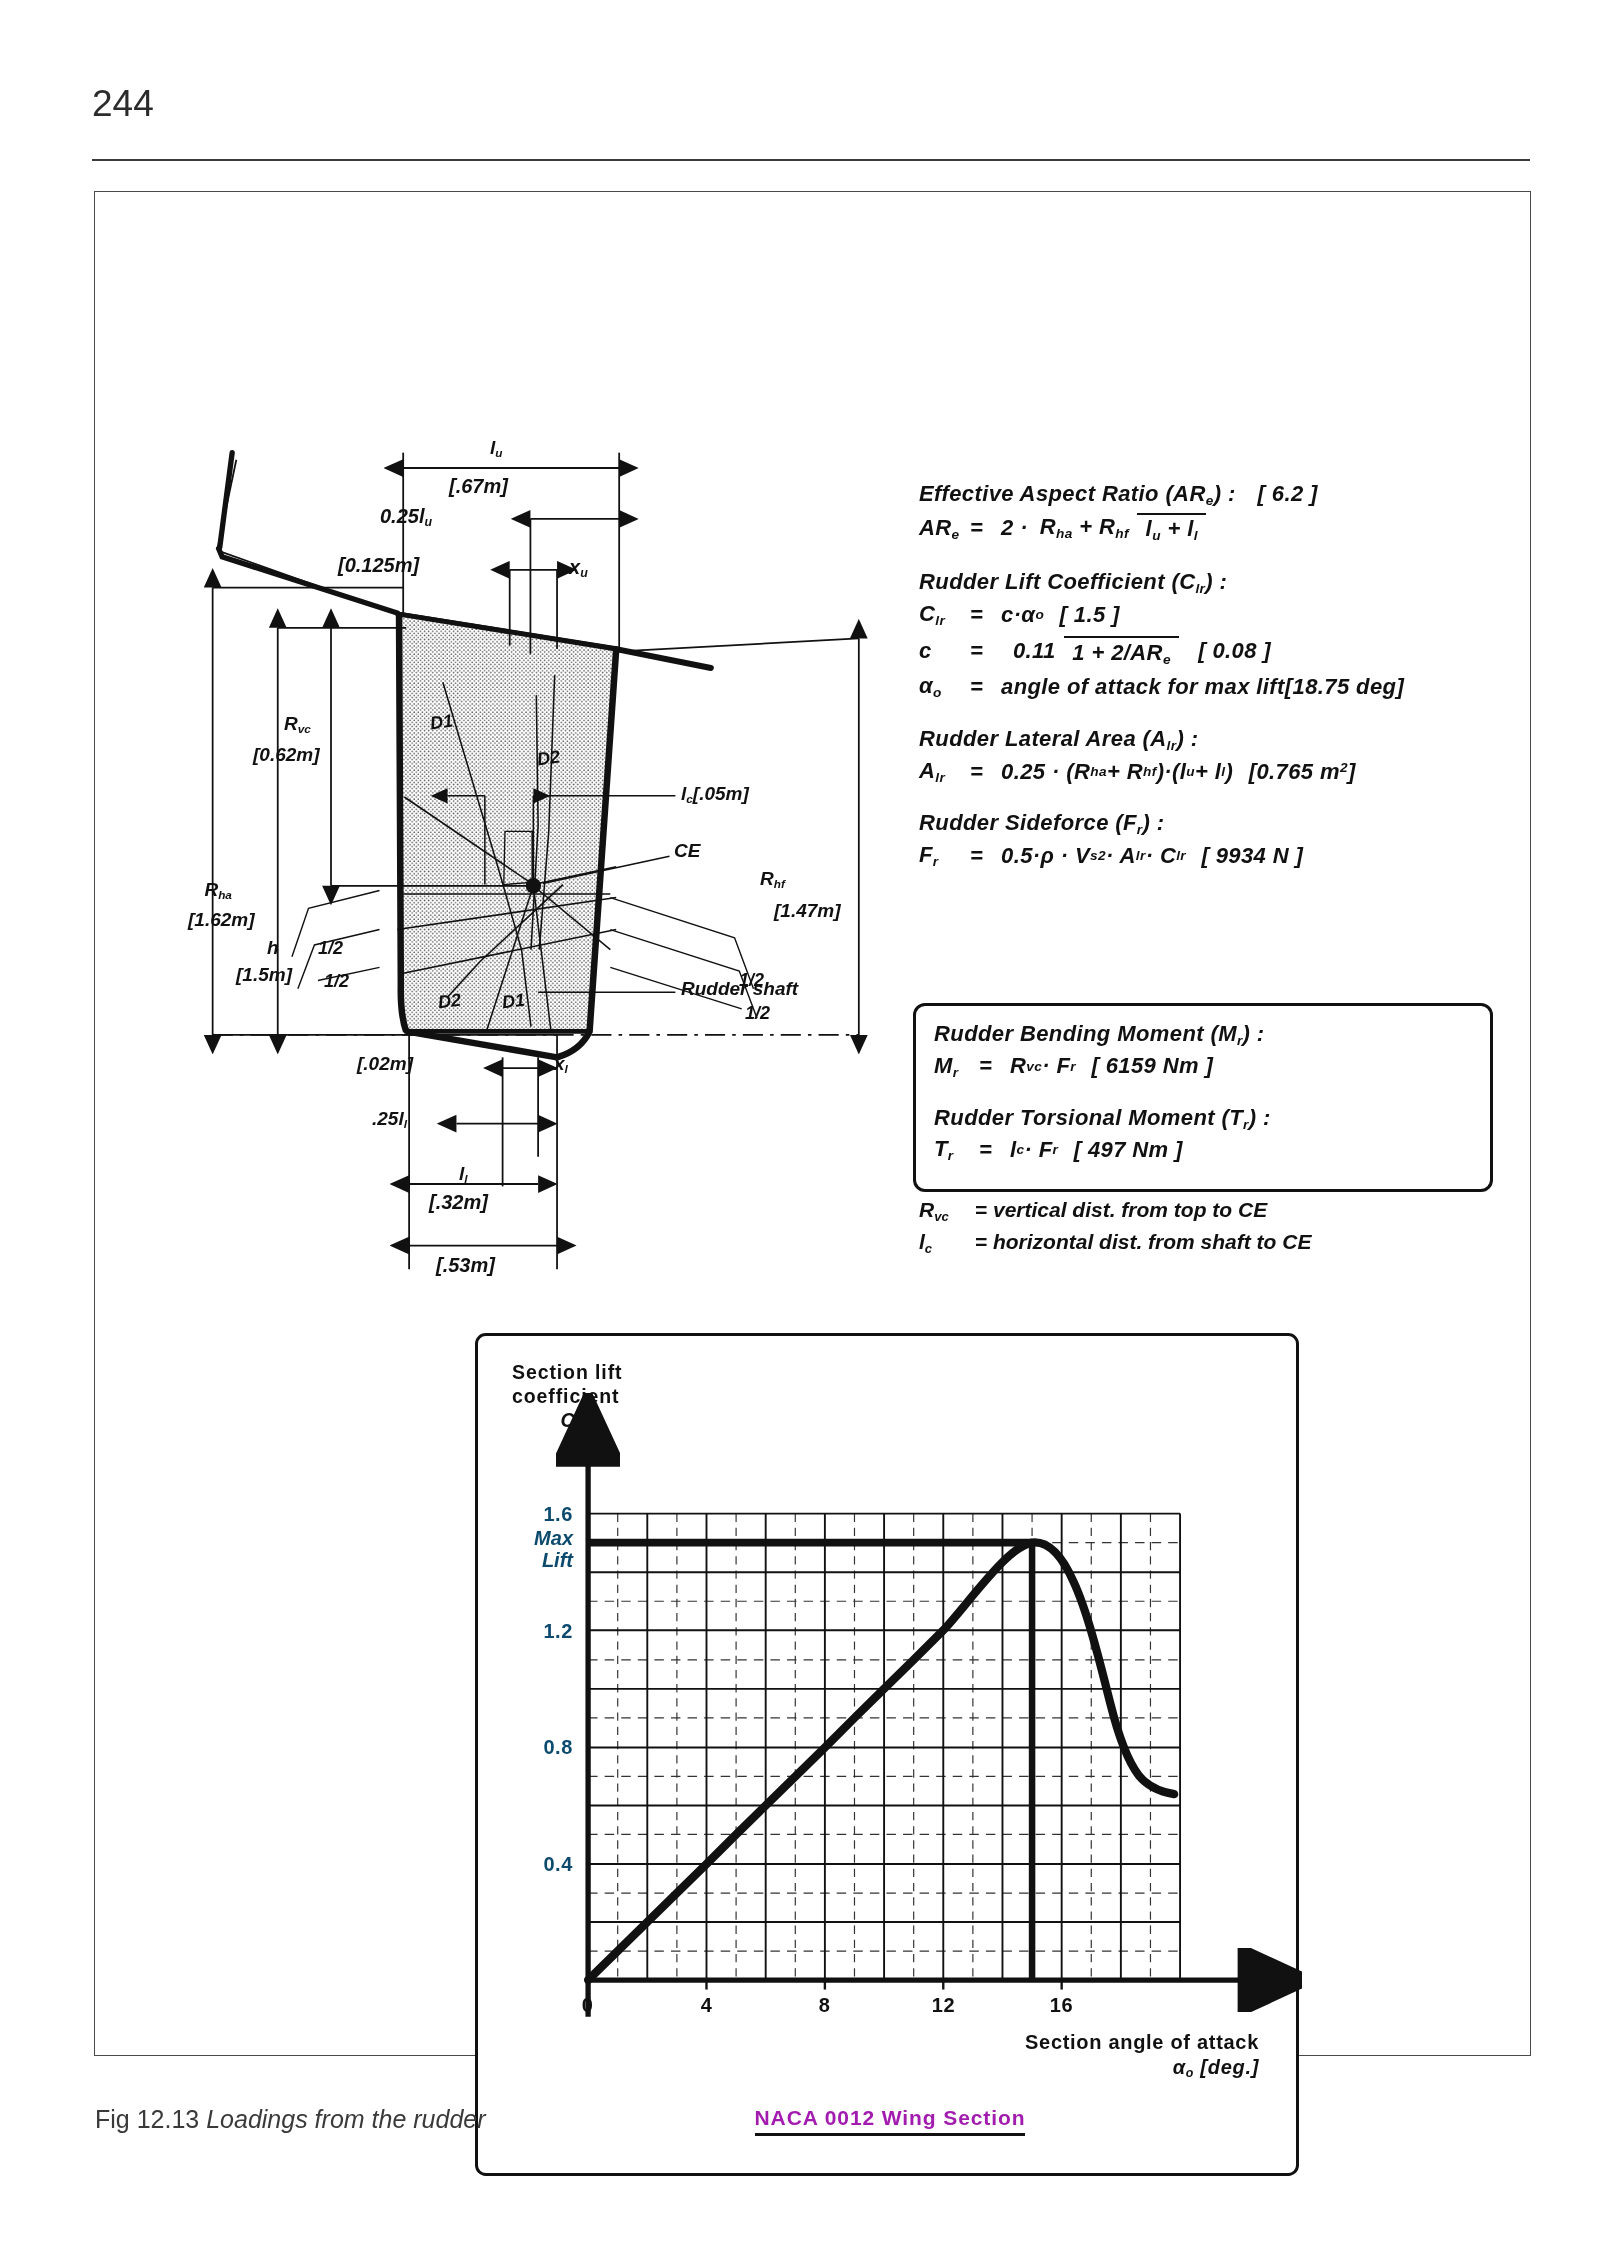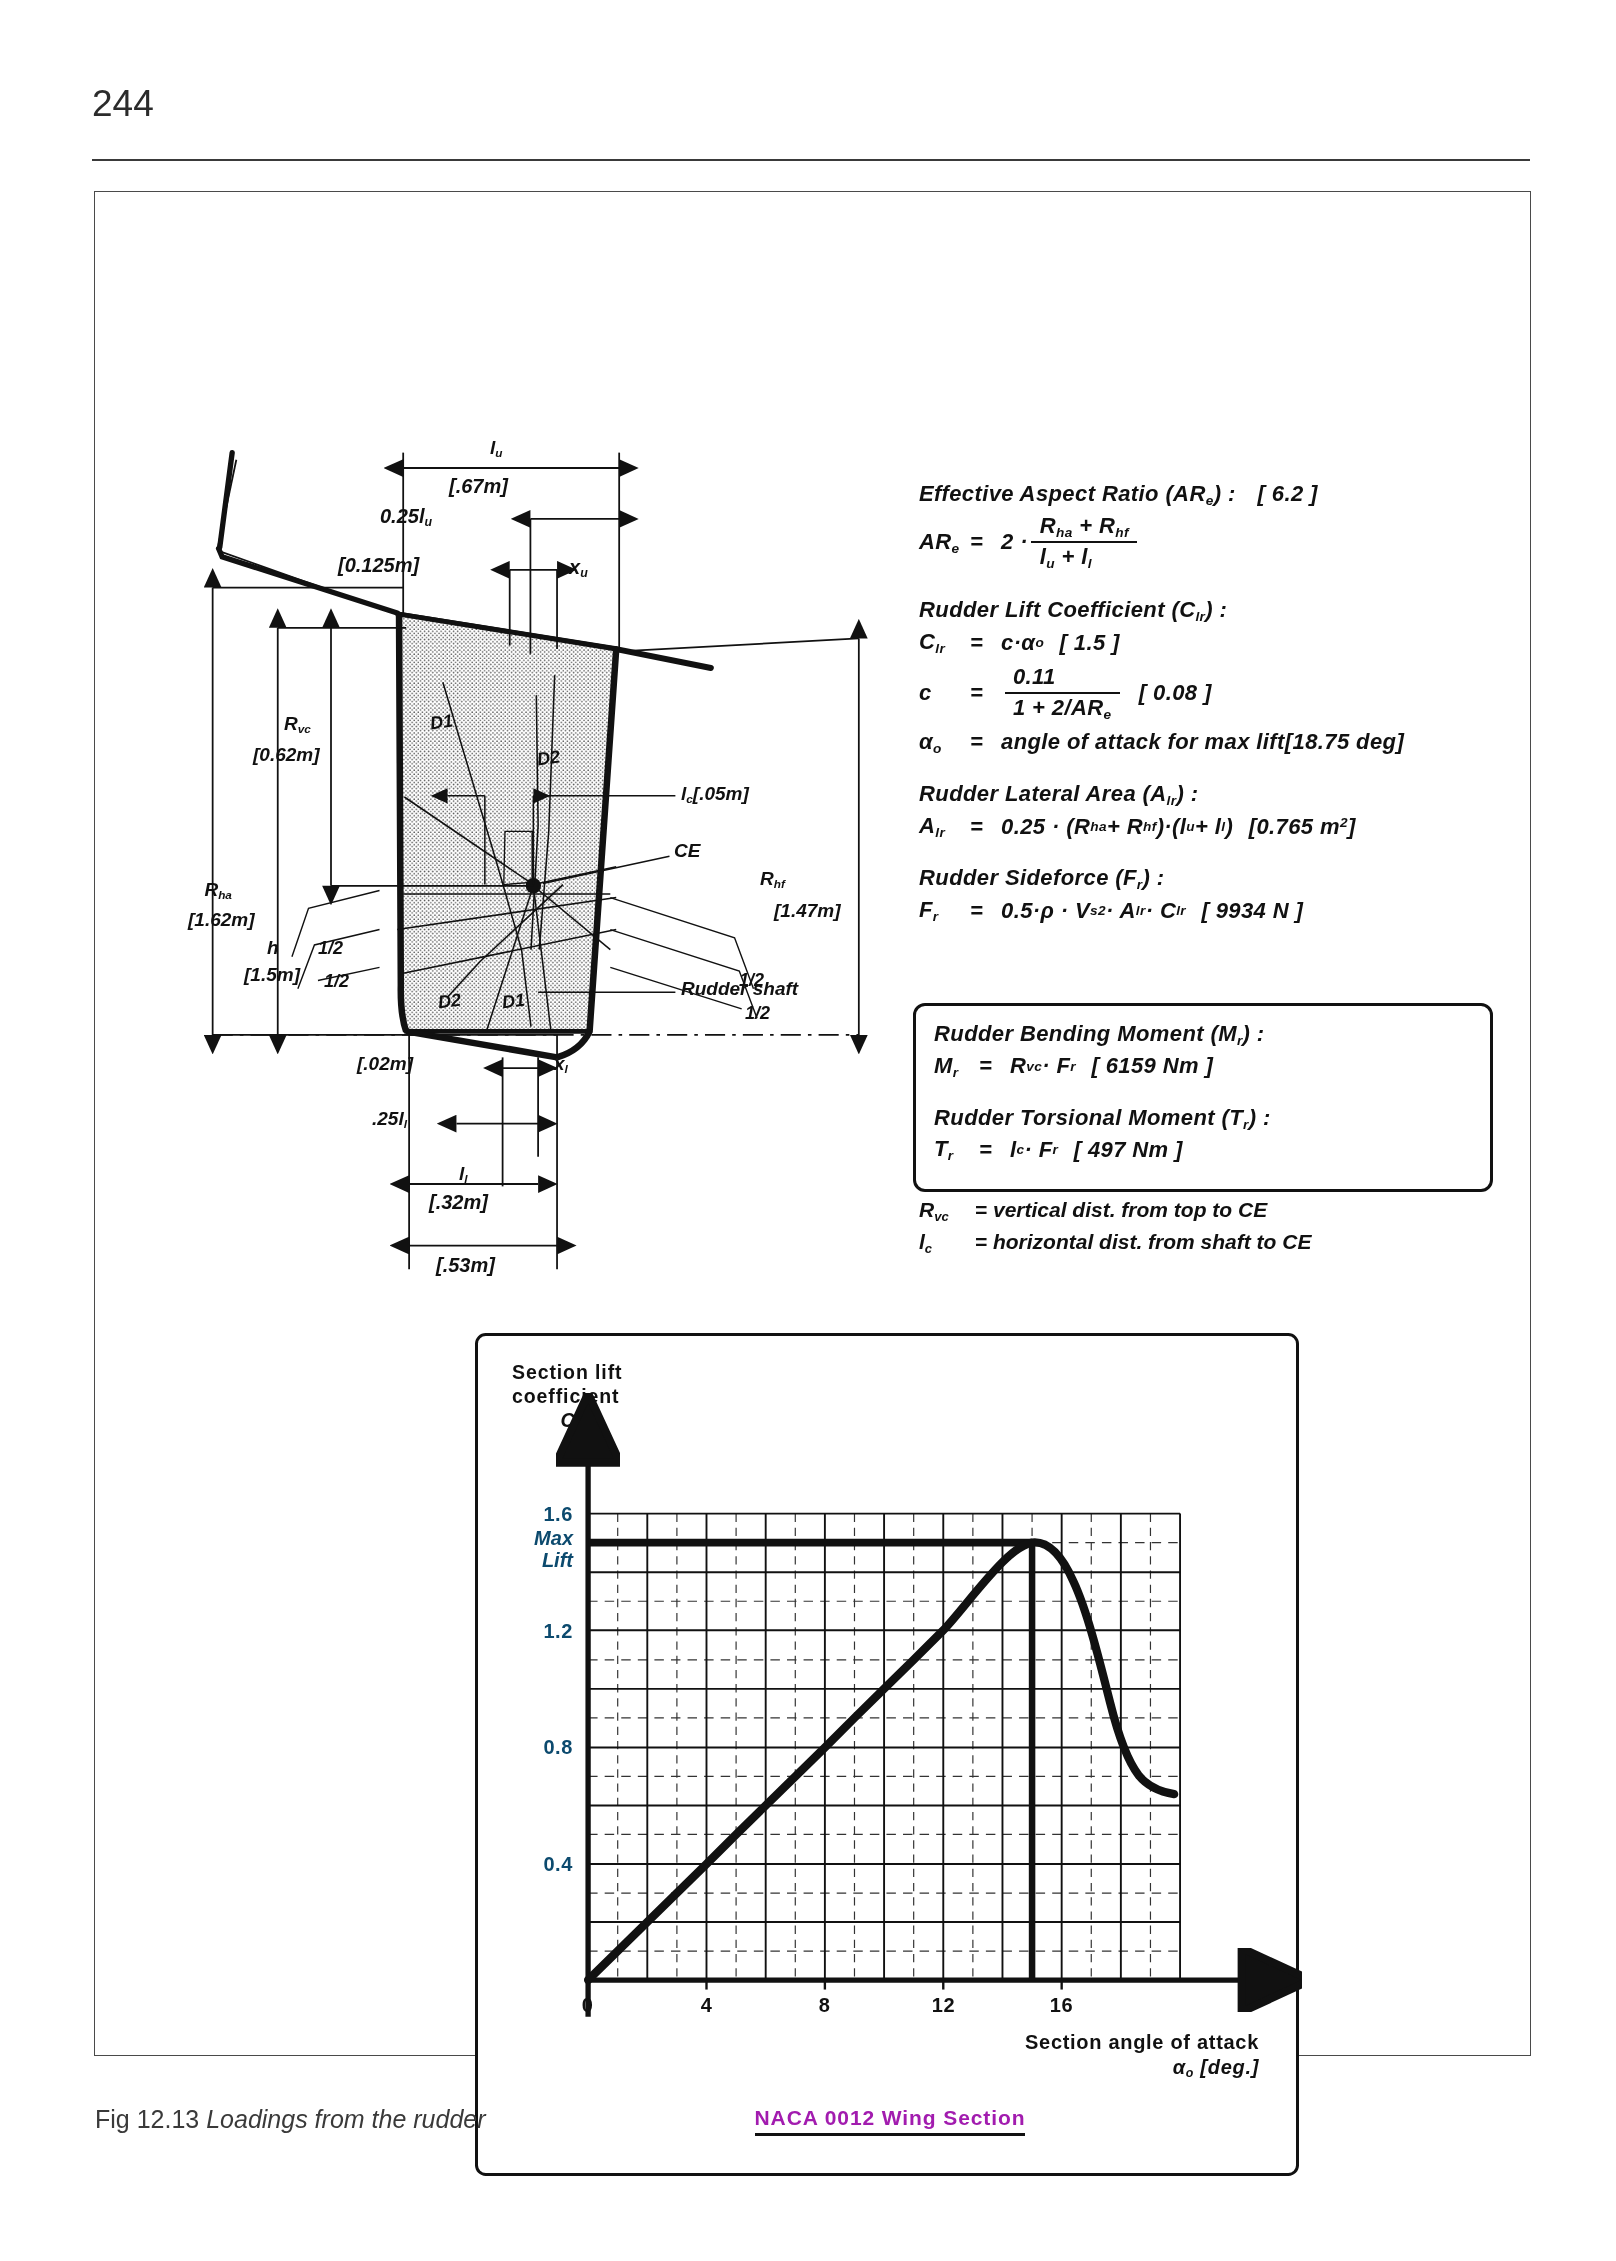--- a/index.html
+++ b/index.html
@@ -60,21 +60,21 @@
   .f-head { font-size:22px; letter-spacing:0.4px; white-space:nowrap; margin-bottom:5.3px; }
   .f-line { font-size:22px; letter-spacing:0.4px; white-space:nowrap; display:flex; align-items:center; }
   .f-line .lhs { display:inline-block; min-width:51px; }
   .f-line .eq  { display:inline-block; width:31px; }
   .brk { margin-left:15.4px; }
   sub { font-size:0.62em; vertical-align:-0.28em; font-style:italic; }
   sup { font-size:0.62em; vertical-align:0.52em; font-style:italic; }
 
   
   .frac {
-    display:inline-flex; flex-direction:column; 
+    display:inline-flex; flex-direction:row; align-items:center;
     vertical-align:middle; margin:0 3.6px;
   }
   .frac .num { padding:0 8.3px 1.2px 8.3px; }
   .frac .den { padding:1.2px 8.3px 0 8.3px; border-top:2.4px solid #111; }
 
   
   .moment-box {
     position:absolute; left:818px; top:811px;
     width:580px; height:189px;
     border:3.6px solid #111; border-radius:12px;
@@ -305,21 +305,21 @@
       <span>R</span><sub>ha</sub>
     </div>
     <div class="dlabel dl-32" style="left:-14px; top:492px;">[1.62m]</div>
 
     <div class="dlabel dl-32" style="left:558px; top:451px;">
       <span>R</span><sub>hf</sub>
     </div>
     <div class="dlabel dl-32" style="left:572px; top:483px;">[1.47m]</div>
 
     <div class="dlabel dl-32" style="left:65px; top:520px;">h</div>
-    <div class="dlabel dl-32" style="left:34px; top:547px;margin-left:8px;">[1.5m]</div>
+    <div class="dlabel dl-32" style="left:34px; top:547px;">[1.5m]</div>
 
     <div class="dlabel dl-30" style="left:116px; top:521px;">1/2</div>
     <div class="dlabel dl-30" style="left:122px; top:554px;">1/2</div>
     <div class="dlabel dl-30" style="left:537px; top:553px;">1/2</div>
     <div class="dlabel dl-30" style="left:543px; top:586px;">1/2</div>
 
     <div class="dlabel dl-30" style="left:228px; top:295px; transform:rotate(-8deg);">D1</div>
     <div class="dlabel dl-30" style="left:335px; top:331px; transform:rotate(-8deg);">D2</div>
     <div class="dlabel dl-30" style="left:236px; top:574px; transform:rotate(-6deg);">D2</div>
     <div class="dlabel dl-30" style="left:300px; top:574px; transform:rotate(-6deg);">D1</div>

